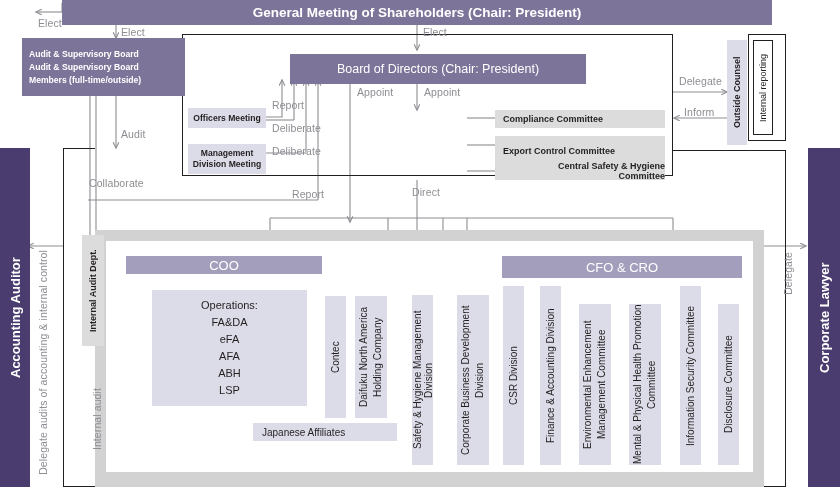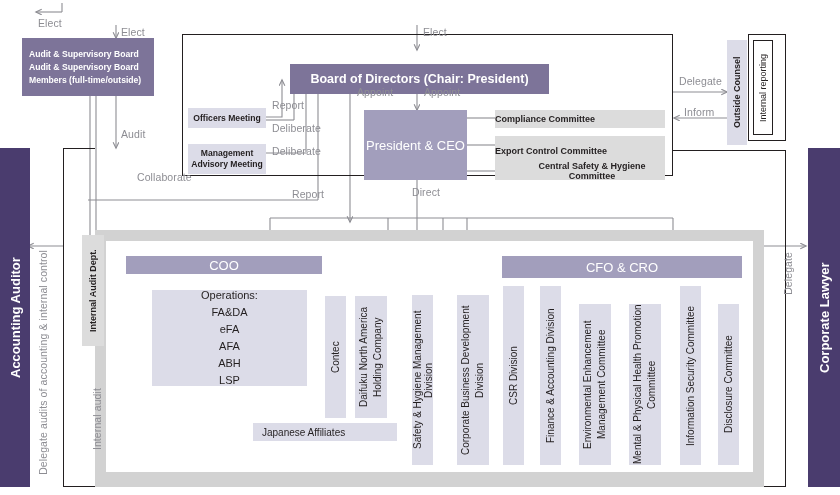--- a/index.html
+++ b/index.html
@@ -116,70 +116,70 @@
   <div class="gframe" style="left:95px;top:230px;width:669px;height:257px;"></div>
   <div class="ginner" style="left:106px;top:241px;width:647px;height:231px;"></div>
 
   <div class="box purple-dark vert" style="left:0px;top:148px;width:30px;height:339px;font-size:13px;font-weight:bold;">
     <span>Accounting Auditor</span>
   </div>
   <div class="box purple-dark vert" style="left:808px;top:148px;width:32px;height:339px;font-size:13px;font-weight:bold;">
     <span>Corporate Lawyer</span>
   </div>
 
-
-  <div class="box purple-mid" style="left:22px;top:38px;width:132px;height:58px;flex-direction:column;align-items:flex-start;justify-content:center;padding:0 7px;font-size:8.6px;font-weight:bold;line-height:13px;">
+  <div class="box purple-mid" style="left:62px;top:0px;width:710px;height:25px;font-size:13.5px;font-weight:bold;">
+    <span>General Meeting of Shareholders (Chair: President)</span>
+  </div>
+
+  <div class="box purple-mid" style="left:22px;top:38px;width:163px;height:58px;flex-direction:column;align-items:flex-start;justify-content:center;padding:0 7px;font-size:8.6px;font-weight:bold;line-height:13px;">
     <span>Audit &amp; Supervisory Board</span>
     <span>Audit &amp; Supervisory Board</span>
     <span>Members (full-time/outside)</span>
   </div>
 
-  <div class="box purple-mid" style="left:290px;top:64px;width:259px;height:30px;font-size:12.5px;font-weight:bold;">
+  <div class="box purple-mid" style="left:290px;top:54px;width:296px;height:30px;font-size:12.5px;font-weight:normal;">
     <span>Board of Directors (Chair: President)</span>
   </div>
 
   <div class="box lavender" style="left:188px;top:108px;width:78px;height:20px;font-size:8.6px;font-weight:bold;">
     <span>Officers Meeting</span>
   </div>
 
   <div class="box lavender" style="left:188px;top:144px;width:78px;height:30px;flex-direction:column;font-size:8.6px;font-weight:bold;line-height:11.5px;">
     <span>Management</span>
-    <span>Advisory Meeting</span>
-  </div>
-
-  <div class="box purple-light" style="left:364px;top:110px;width:103px;height:70px;font-size:13px;">
-    <span>President &amp; CEO</span>
-  </div>
-
-  <div class="box gray" style="left:495px;top:110px;width:170px;height:18px;font-size:9px;font-weight:bold;justify-content:flex-start;">
+    <span>Division Meeting</span>
+  </div>
+
+
+  <div class="box gray" style="left:495px;top:110px;width:170px;height:18px;font-size:9px;font-weight:bold;justify-content:flex-start;padding-left:8px;">
     <span>Compliance Committee</span>
   </div>
-  <div class="box gray" style="left:495px;top:136px;width:170px;height:30px;font-size:9px;font-weight:bold;justify-content:flex-start;">
+  <div class="box gray" style="left:495px;top:136px;width:170px;height:30px;font-size:9px;font-weight:bold;justify-content:flex-start;padding-left:8px;">
     <span>Export Control Committee</span>
   </div>
-  <div class="box gray" style="left:495px;top:162px;width:170px;height:18px;font-size:9px;font-weight:bold;justify-content:flex-start;padding-left:24px;">
+  <div class="box gray" style="left:495px;top:162px;width:170px;height:18px;font-size:9px;font-weight:bold;justify-content:flex-start;padding-left:24px;text-align:right;">
     <span>Central Safety &amp; Hygiene Committee</span>
   </div>
 
   <div class="box lavender vert" style="left:727px;top:40px;width:20px;height:105px;font-size:9px;font-weight:bold;">
     <span>Outside Counsel</span>
   </div>
   <div class="box white-box vert" style="left:753px;top:40px;width:20px;height:95px;font-size:9px;color:#231f20;">
     <span>Internal reporting</span>
   </div>
 
   <div class="box gray vert" style="left:82px;top:235px;width:22px;height:111px;font-size:9px;font-weight:bold;">
     <span>Internal Audit Dept.</span>
   </div>
 
   <div class="box purple-light" style="left:126px;top:256px;width:196px;height:18px;font-size:13px;">
     <span>COO</span>
   </div>
 
-  <div class="box lavender" style="left:152px;top:290px;width:155px;height:96px;flex-direction:column;font-size:11px;line-height:17px;">
+  <div class="box lavender" style="left:152px;top:290px;width:155px;height:116px;flex-direction:column;font-size:11px;line-height:17px;">
     <span>Operations:</span>
     <span>FA&amp;DA</span>
     <span>eFA</span>
     <span>AFA</span>
     <span>ABH</span>
     <span>LSP</span>
   </div>
 
   <div class="box lavender vert" style="left:325px;top:296px;width:21px;height:122px;font-size:10px;">
     <span>Contec</span>
@@ -220,21 +220,21 @@
     <span>Information Security Committee</span>
   </div>
   <div class="box lavender vert" style="left:718px;top:304px;width:21px;height:161px;font-size:10px;">
     <span>Disclosure Committee</span>
   </div>
 
   <div class="lbl" style="left:38px;top:17px;">Elect</div>
   <div class="lbl" style="left:121px;top:26px;">Elect</div>
   <div class="lbl" style="left:423px;top:26px;">Elect</div>
   <div class="lbl" style="left:121px;top:128px;">Audit</div>
-  <div class="lbl" style="left:89px;top:171px;margin-left:48px;">Collaborate</div>
+  <div class="lbl" style="left:89px;top:177px;">Collaborate</div>
   <div class="lbl" style="left:272px;top:99px;">Report</div>
   <div class="lbl" style="left:272px;top:122px;">Deliberate</div>
   <div class="lbl" style="left:272px;top:145px;">Deliberate</div>
   <div class="lbl" style="left:292px;top:188px;">Report</div>
   <div class="lbl" style="left:357px;top:86px;">Appoint</div>
   <div class="lbl" style="left:424px;top:86px;">Appoint</div>
   <div class="lbl" style="left:412px;top:186px;">Direct</div>
   <div class="lbl" style="left:679px;top:75px;">Delegate</div>
   <div class="lbl" style="left:684px;top:106px;">Inform</div>
   <div class="lbl vert" style="left:37px;top:250px;">Delegate audits of accounting &amp; internal control</div>

